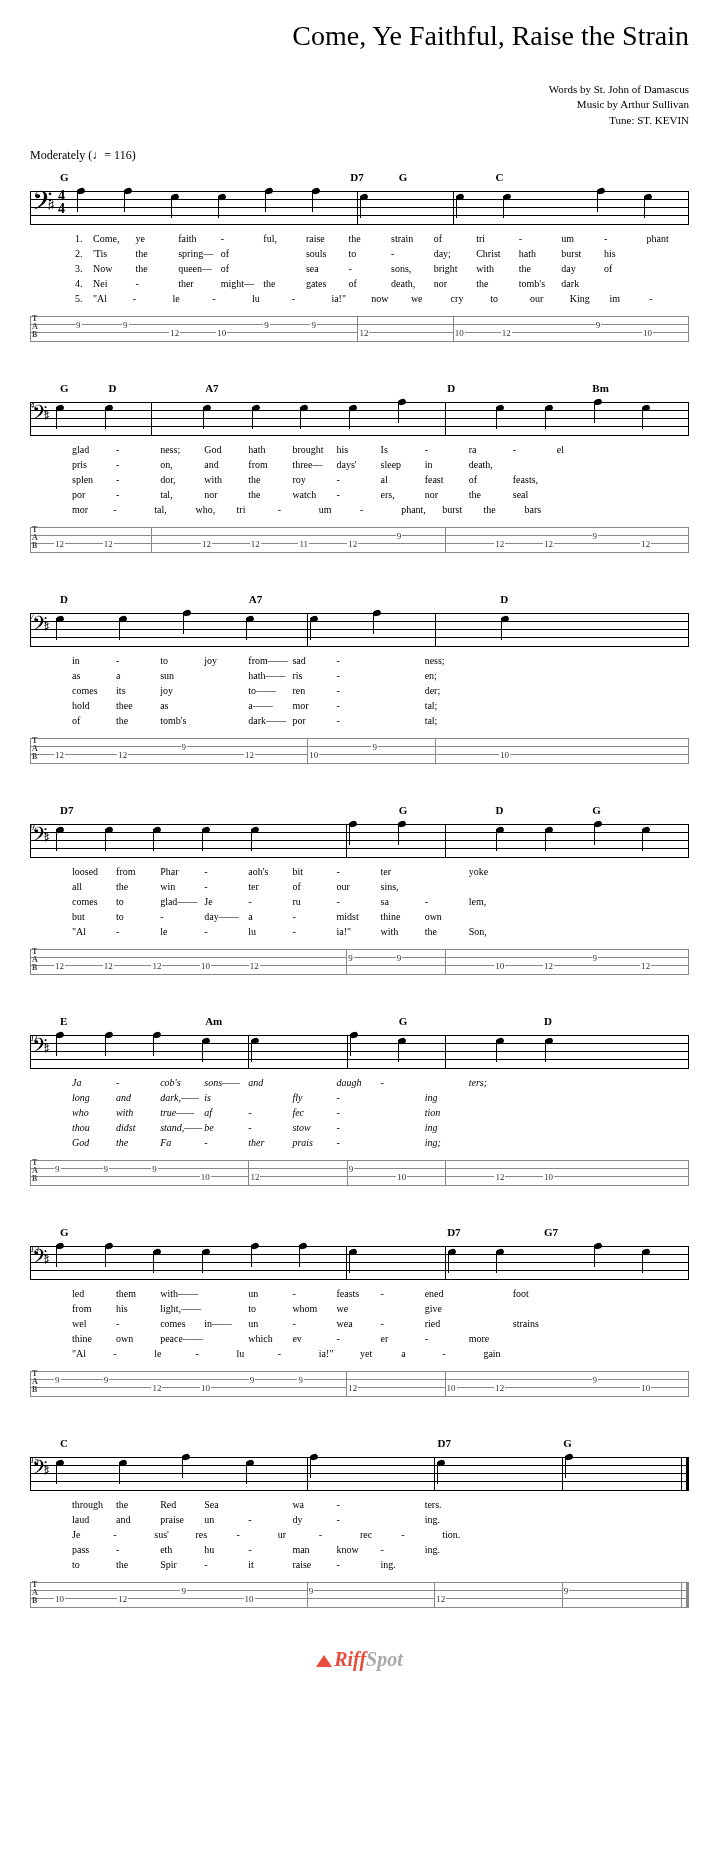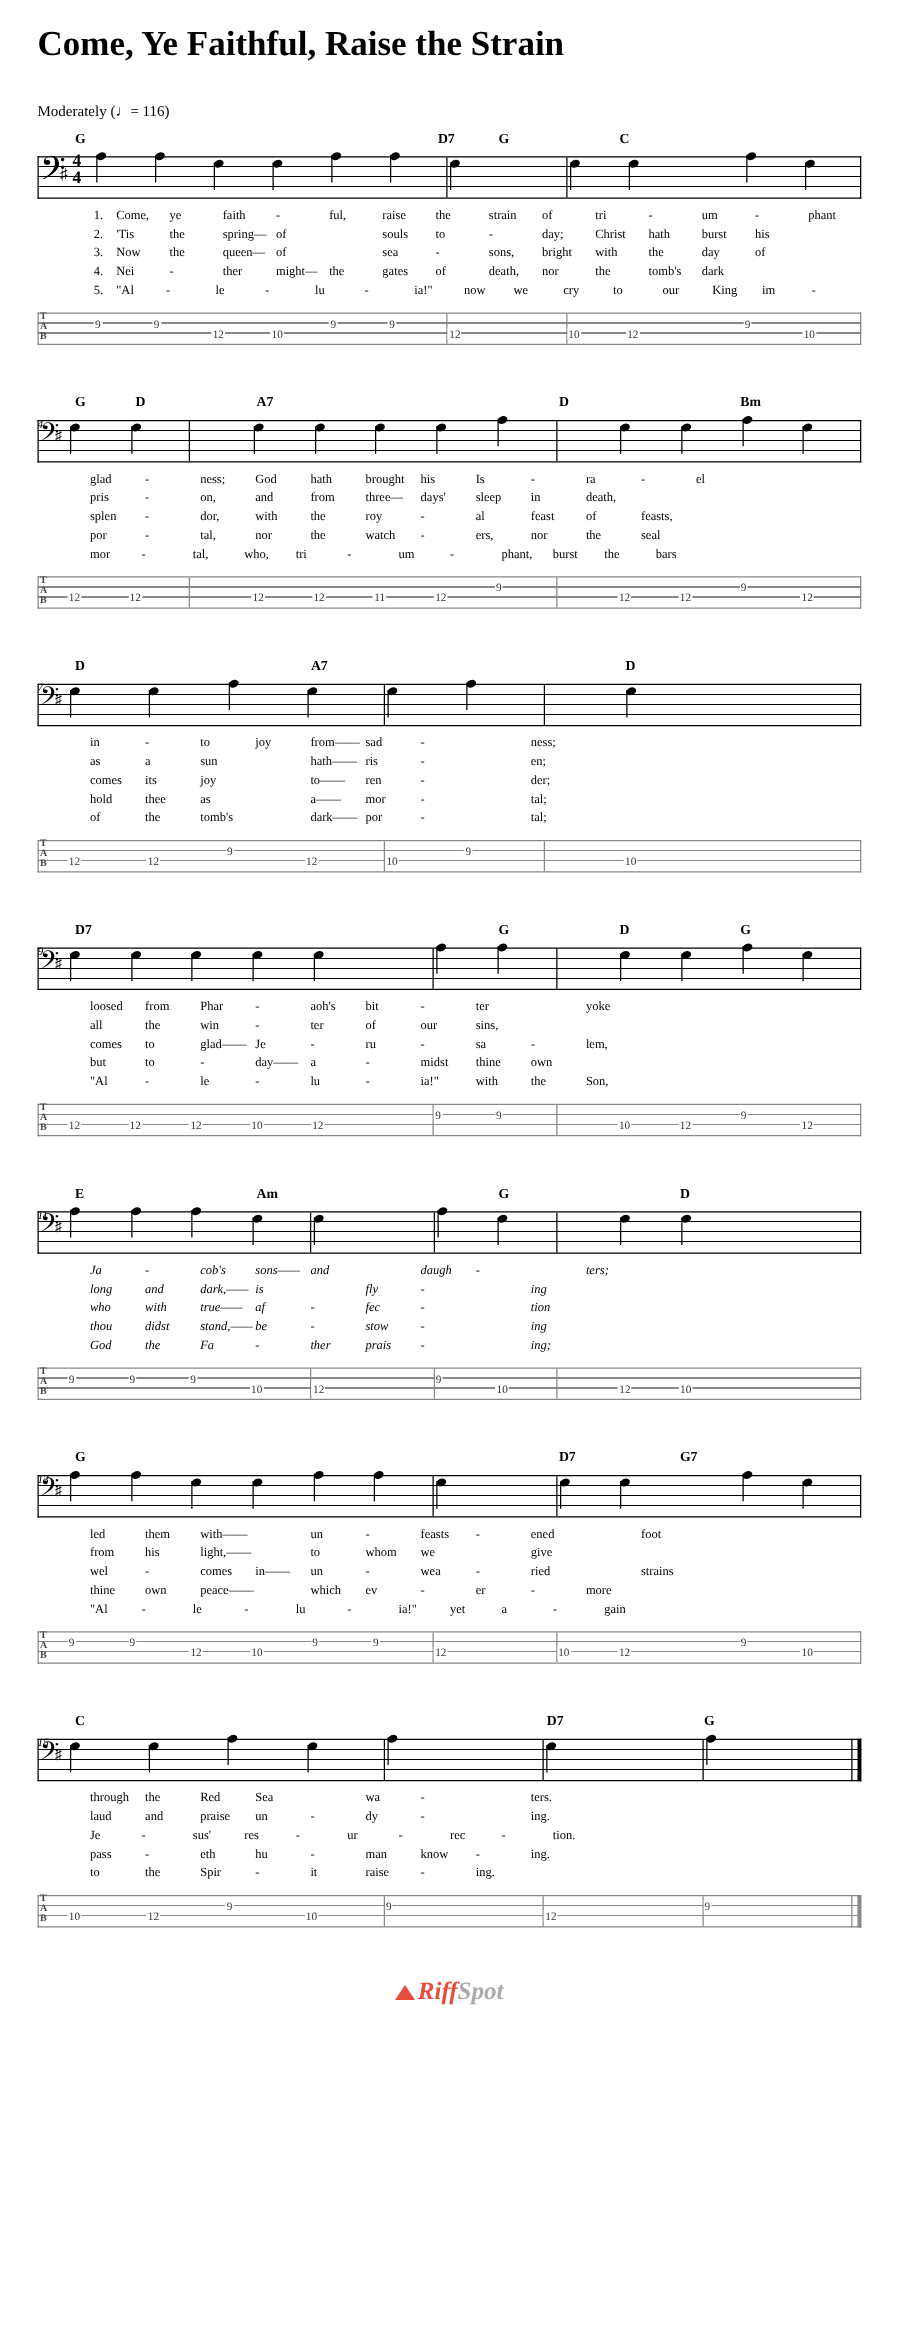--- a/index.html
+++ b/index.html
@@ -3,23 +3,23 @@
 <meta charset="utf-8">
 <style>
   body {
     font-family: Georgia, 'Times New Roman', serif;
     background: #fff;
     margin: 0;
     padding: 20px 30px;
     width: 659px;
   }
   .title {
-    text-align: left;
+    text-align: right;
     font-size: 28px;
-    font-weight: bold;
+    font-weight: normal;
     margin-bottom: 30px;
   }
   .credits {
     text-align: right;
     font-size: 11px;
     line-height: 1.4;
     margin-bottom: 20px;
   }
   .tempo {
     font-size: 12px;
@@ -222,20 +222,23 @@
     margin-right: 2px;
     vertical-align: -1px;
   }
 </style>
 </head>
 <body>
 
 <div class="title">Come, Ye Faithful, Raise the Strain</div>
 
 <div class="credits">
+  <div>Words by St. John of Damascus</div>
+  <div>Music by Arthur Sullivan</div>
+  <div>Tune: ST. KEVIN</div>
 </div>
 
 <div class="tempo">Moderately  (♩= 116)</div>
 
 <div id="systems-container">
     <div class="system">
       <div class="chord-row">
         <span>G</span>
         <span></span>
         <span></span>

